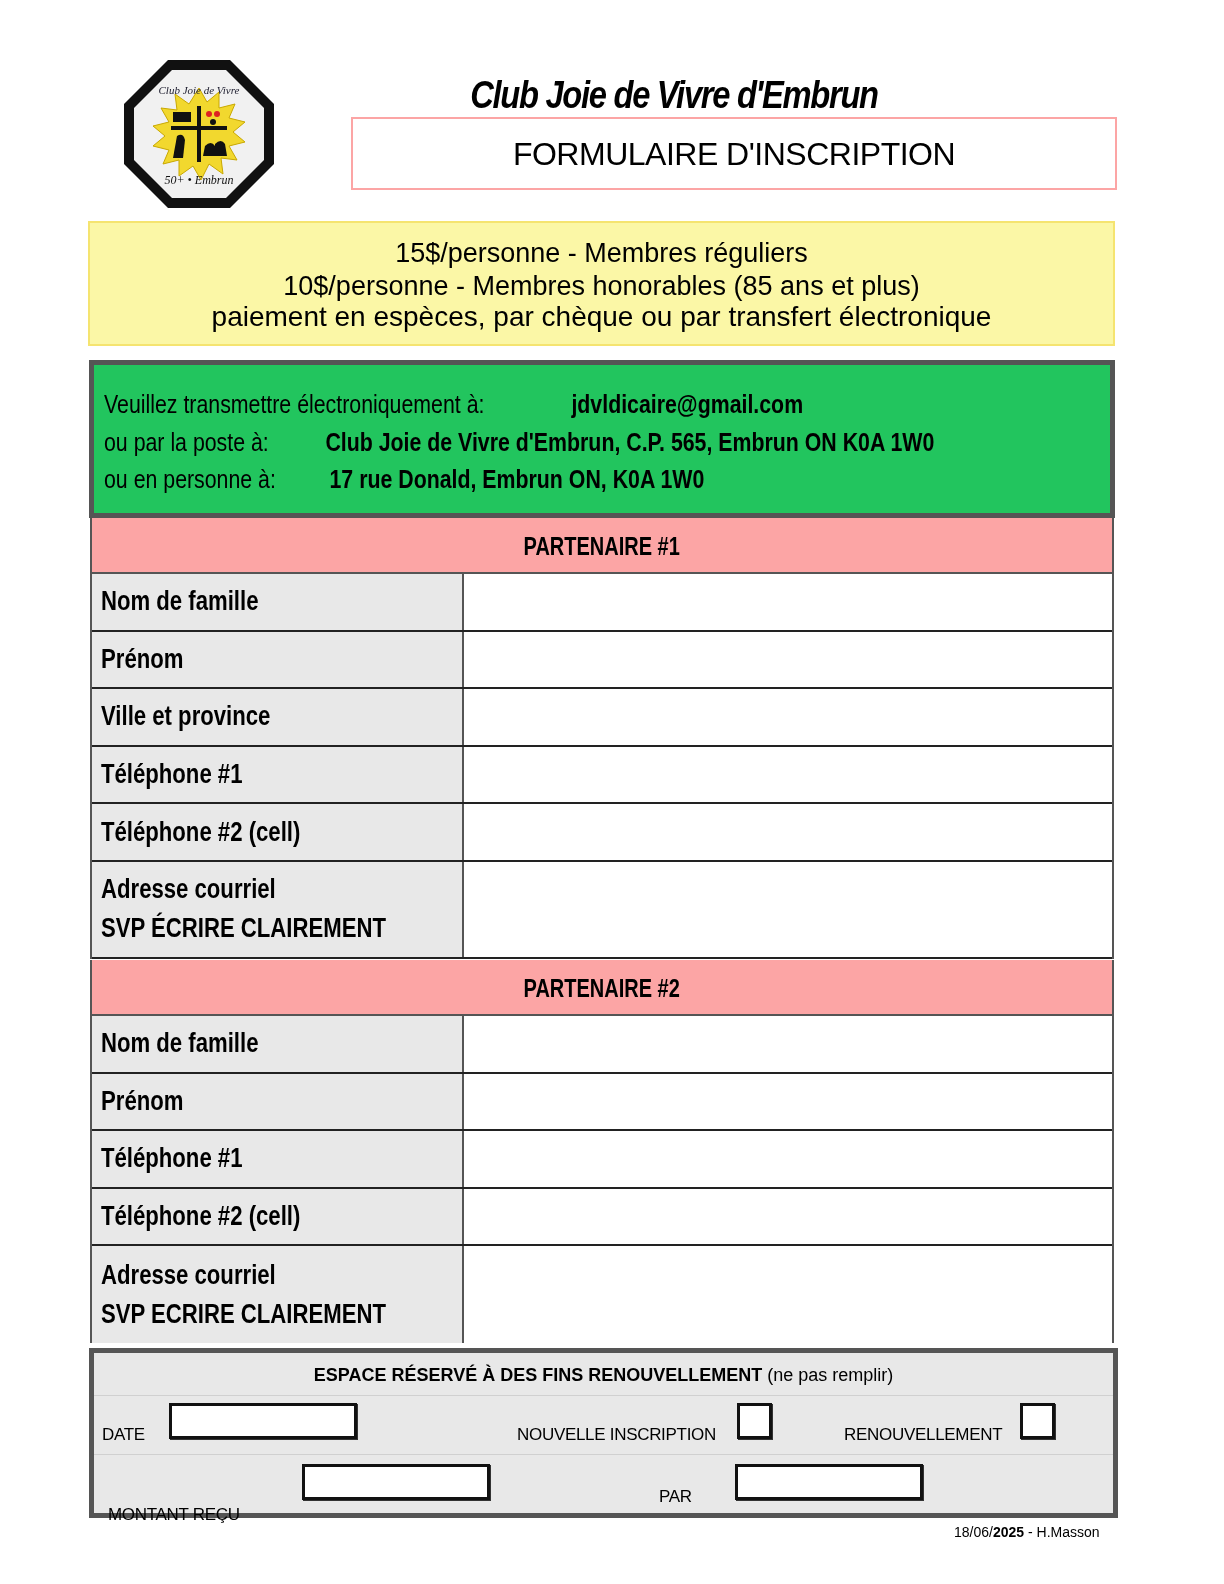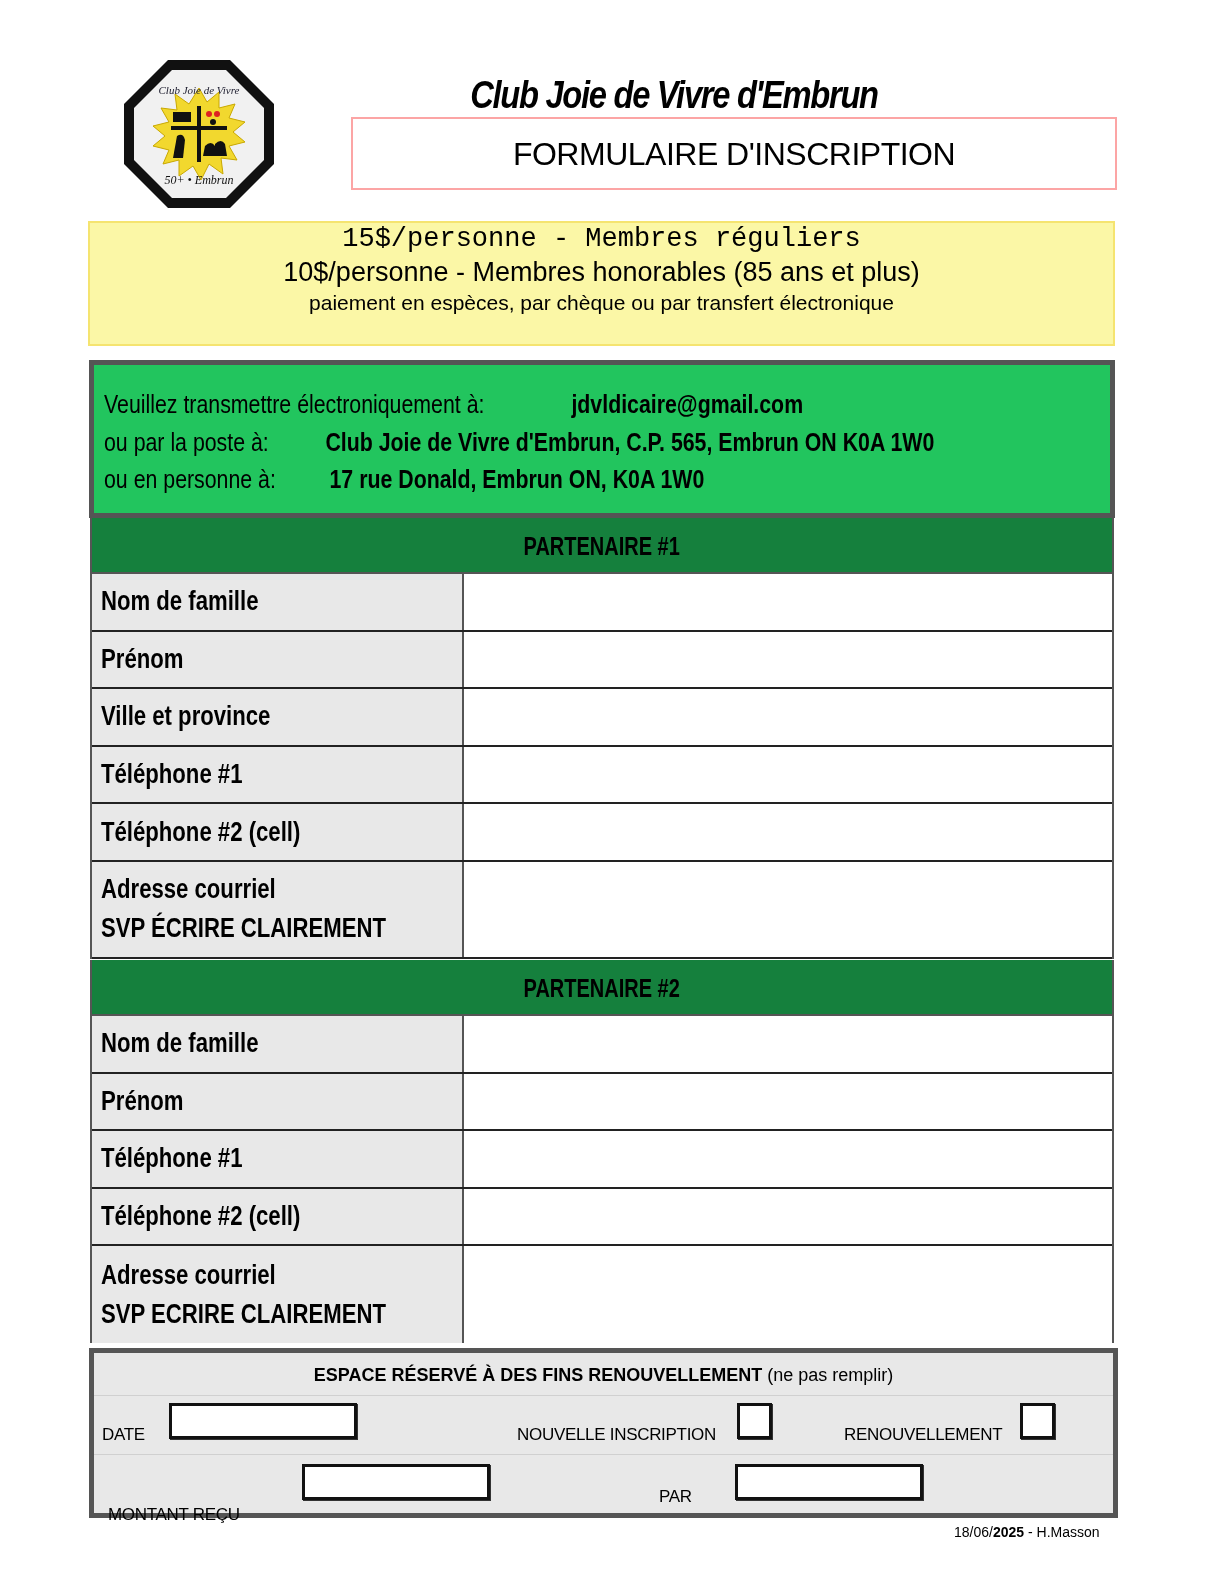--- a/index.html
+++ b/index.html
@@ -16,39 +16,39 @@
   .form-title {
     position: absolute; left: 351px; top: 117px; width: 766px; height: 73px;
     border: 2px solid #fca5a5; text-align: center; font-size: 32px; line-height: 70px;
     font-family: "Liberation Sans", sans-serif; letter-spacing: -0.5px;
   }
 
   .price-banner {
     position: absolute; left: 88px; top: 221px; width: 1027px; height: 125px;
     background: #fbf7a6; border: 2px solid #f5e470; text-align: center;
   }
-  .price-line1 { font-size: 27px; line-height: 32px; font-family: Liberation Mono, monospace; }
+  .price-line1 { font-size: 27px; margin-top: 14px; line-height: 32px; }
   .price-line2 { font-size: 27px; line-height: 34px; }
-  .price-line3 { font-size: 21px; line-height: 28px; }
+  .price-line3 { font-size: 28px; line-height: 28px; }
 
   .send-box {
     position: absolute; left: 89px; top: 360px; width: 1026px; height: 158px;
     background: #22c55e; border: 5px solid #555;
   }
   .send-row { position: absolute; left: 10px; font-size: 26px; white-space: nowrap;
     font-family: "Liberation Sans Narrow", "Liberation Sans", sans-serif; transform: scaleX(0.82); transform-origin: left center; }
   .send-row .lbl { font-weight: normal; }
   .send-row .val { font-weight: bold; position: absolute; top: 0; }
   .r1 { top: 24px; } .r2 { top: 62px; } .r3 { top: 99px; }
 
   .table { position: absolute; left: 90px; width: 1024px; border-left: 2px solid #555; border-right: 2px solid #555; }
   .t1 { top: 518px; }
   .t2 { top: 960px; }
   .sec-head {
-    height: 56px; background: #15803d; text-align: center; font-weight: bold; font-size: 25px; line-height: 56px;
+    height: 56px; background: #fca5a5; text-align: center; font-weight: bold; font-size: 25px; line-height: 56px;
     border-bottom: 2px solid #555;
   }
   .sec-head span { display: inline-block; transform: scaleX(0.8); }
   .row { display: flex; border-bottom: 2px solid #222; }
   .row .label {
     width: 372px; background: #e8e8e8; border-right: 2px solid #555; padding-left: 9px;
     font-weight: bold; font-size: 27px; display: flex; flex-direction: column; justify-content: center;
   }
   .row .label span { display: block; transform: scaleX(0.82); transform-origin: left center; white-space: nowrap; line-height: 39px; }
   .row .field { flex: 1; background: #fff; }

